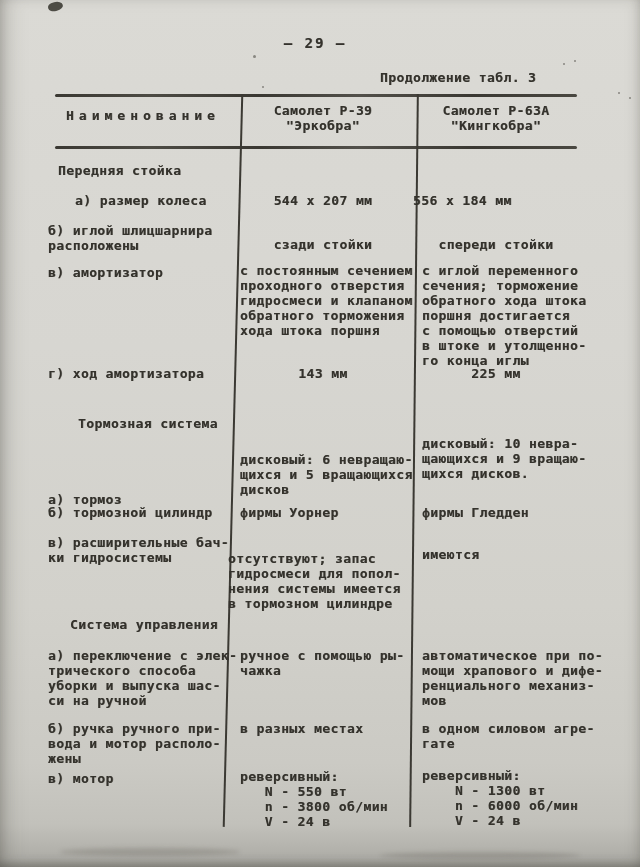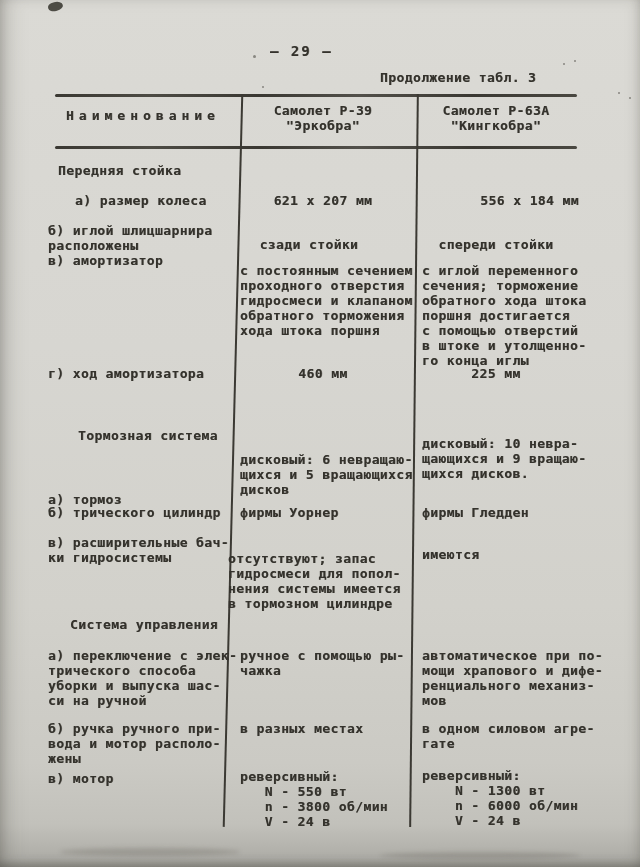--- a/index.html
+++ b/index.html
@@ -32,69 +32,69 @@
   <div class="blob" style="left:48px;top:2px;width:15px;height:9px;"></div>
   <div class="speck" style="left:253px;top:55px;width:3px;height:3px;"></div>
   <div class="speck" style="left:563px;top:63px;width:2px;height:2px;"></div>
   <div class="speck" style="left:574px;top:60px;width:2px;height:2px;"></div>
   <div class="speck" style="left:618px;top:92px;width:2px;height:2px;"></div>
   <div class="speck" style="left:629px;top:97px;width:2px;height:2px;"></div>
   <div class="speck" style="left:262px;top:86px;width:2px;height:2px;"></div>
   <div class="smudge" style="left:60px;top:848px;width:180px;height:8px;"></div>
   <div class="smudge" style="left:380px;top:852px;width:200px;height:7px;"></div>
 
-  <div class="t pageno" style="left:270px;top:44px;width:90px;text-align:left;">– 29 –</div>
+  <div class="t pageno" style="left:270px;top:36px;width:90px;text-align:center;">– 29 –</div>
   <div class="t" style="left:380px;top:70px;">Продолжение табл. 3</div>
 
   <div>
     <div class="rule" style="left:55px;top:94px;width:522px;"></div>
     <div class="rule" style="left:55px;top:146px;width:522px;"></div>
     <div class="vline" style="left:232px;top:94px;height:733px;transform:rotate(1.45deg);"></div>
     <div class="vline" style="left:413px;top:94px;height:733px;transform:rotate(0.6deg);"></div>
 
     <div class="t name-head" style="left:57px;top:108px;width:172px;">Наименование</div>
     <div class="t colhead" style="left:233px;top:103px;width:180px;">Самолет Р-39
 "Эркобра"</div>
     <div class="t colhead" style="left:413px;top:103px;width:166px;">Самолет Р-63А
 "Кингкобра"</div>
 
     <div id="tbody">
         <div class="t" style="left: 58px; top: 163px;">Передняя стойка</div>
         <div class="t" style="left: 48px; top: 193px; margin-left: 27px;">а) размер колеса</div>
-        <div class="t" style="top: 193px; left: 233px; width: 180px; text-align: center;">621 x 207 мм</div>
-        <div class="t" style="top: 193px; left: 413px; width: 166px; text-align: right;">556 x 184 мм</div>
+        <div class="t" style="top: 193px; left: 233px; width: 180px; text-align: center;">544 x 207 мм</div>
+        <div class="t" style="top: 193px; left: 413px; width: 166px; text-align: left;">556 x 184 мм</div>
         <div class="t" style="left: 48px; top: 223px;">б) иглой шлицшарнира
 расположены</div>
-        <div class="t" style="top: 237px; left: 219px; width: 180px; text-align: center;">сзади стойки</div>
+        <div class="t" style="top: 237px; left: 233px; width: 180px; text-align: center;">сзади стойки</div>
         <div class="t" style="top: 237px; left: 413px; width: 166px; text-align: center;">спереди стойки</div>
-        <div class="t" style="left: 48px; top: 253px;">в) амортизатор</div>
+        <div class="t" style="left: 48px; top: 265px;">в) амортизатор</div>
         <div class="t" style="top: 263px; left: 240px;">с постоянным сечением
 проходного отверстия
 гидросмеси и клапаном
 обратного торможения
 хода штока поршня</div>
         <div class="t" style="top: 263px; left: 422px;">с иглой переменного
 сечения; торможение
 обратного хода штока
 поршня достигается
 с помощью отверстий
 в штоке и утолщенно-
 го конца иглы</div>
         <div class="t" style="left: 48px; top: 366px;">г) ход амортизатора</div>
-        <div class="t" style="top: 366px; left: 233px; width: 180px; text-align: center;">460 мм</div>
+        <div class="t" style="top: 366px; left: 233px; width: 180px; text-align: center;">143 мм</div>
         <div class="t" style="top: 366px; left: 413px; width: 166px; text-align: center;">225 мм</div>
-        <div class="t" style="left: 78px; top: 428px;">Тормозная система</div>
+        <div class="t" style="left: 78px; top: 416px;">Тормозная система</div>
         <div class="t" style="left: 48px; top: 452px; margin-top: 40px;">а) тормоз</div>
         <div class="t" style="top: 452px; left: 240px;">дисковый: 6 невращаю-
 щихся и 5 вращающихся
 дисков</div>
         <div class="t" style="top: 436px; left: 422px;">дисковый: 10 невра-
 щающихся и 9 вращаю-
 щихся дисков.</div>
-        <div class="t" style="left: 48px; top: 505px;">б) трического цилиндр</div>
+        <div class="t" style="left: 48px; top: 505px;">б) тормозной цилиндр</div>
         <div class="t" style="top: 505px; left: 240px;">фирмы Уорнер</div>
         <div class="t" style="top: 505px; left: 422px;">фирмы Гледден</div>
         <div class="t" style="left: 48px; top: 535px;">в) расширительные бач-
 ки гидросистемы</div>
         <div class="t" style="top: 551px; left: 228px;">отсутствуют; запас
 гидросмеси для попол-
 нения системы имеется
 в тормозном цилиндре</div>
         <div class="t" style="top: 547px; left: 422px;">имеются</div>
         <div class="t" style="left: 70px; top: 617px;">Система управления</div>

